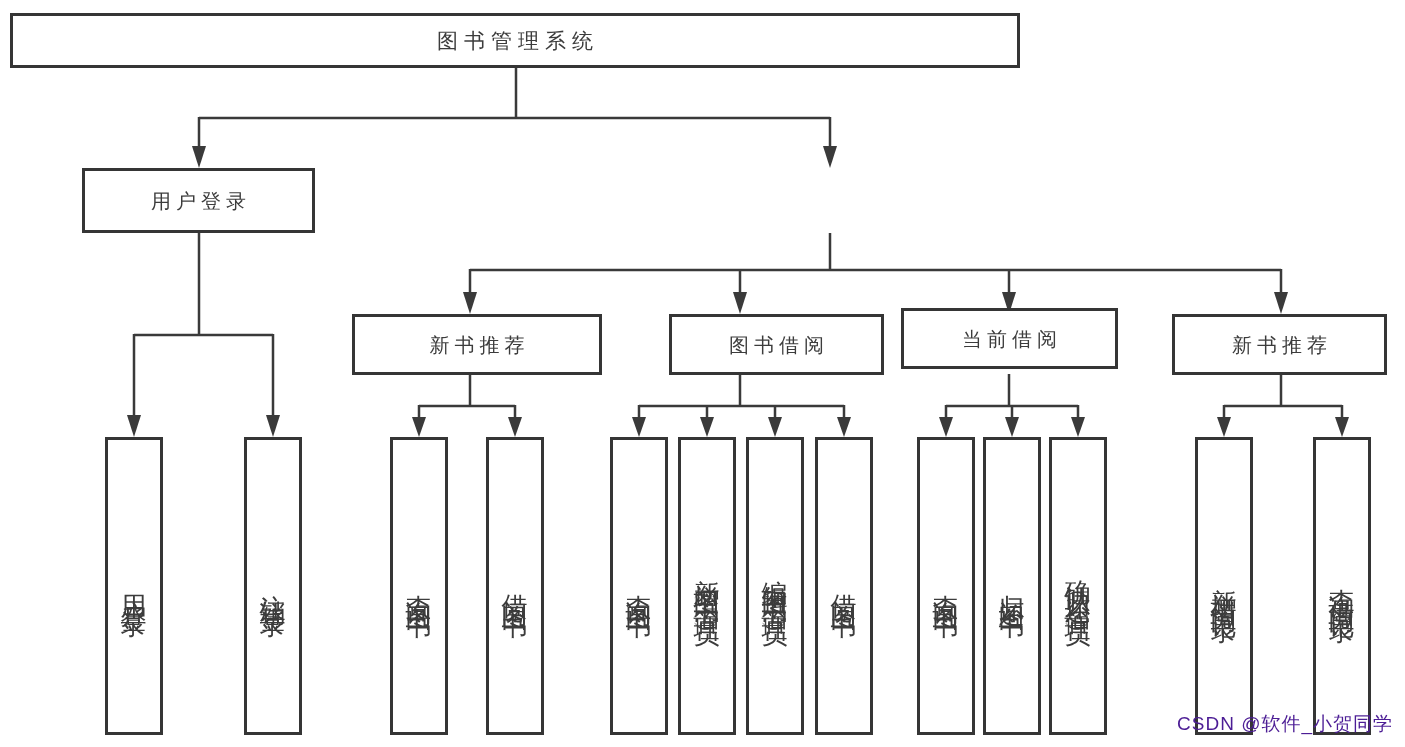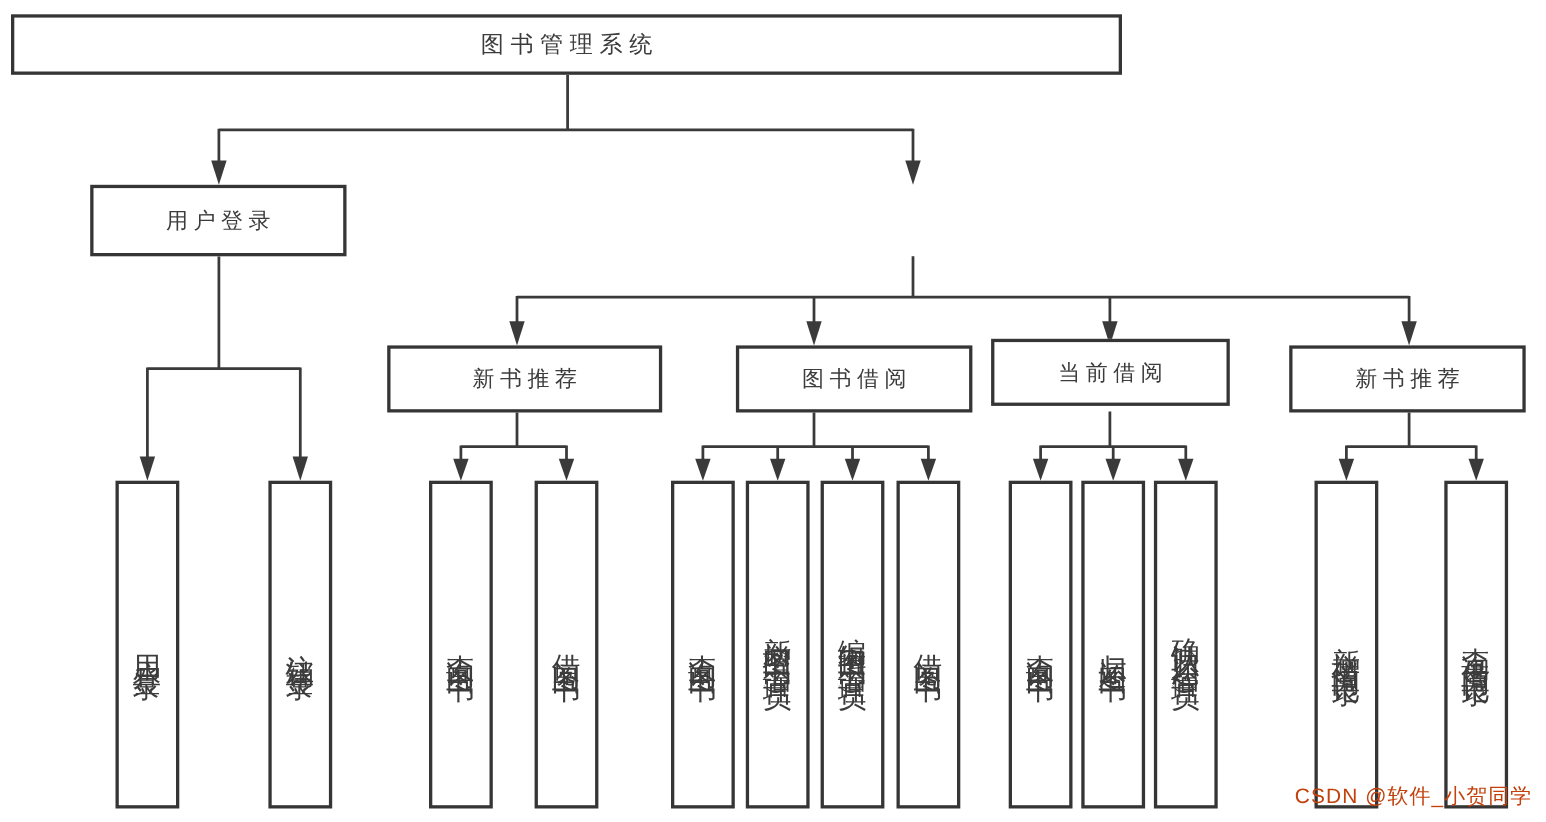--- a/index.html
+++ b/index.html
@@ -45,21 +45,21 @@
     letter-spacing: 6px;
     line-height: 1;
     white-space: nowrap;
   }
   .watermark {
     position: absolute;
     right: 12px;
     top: 711px;
     font-size: 19px;
     letter-spacing: 1px;
-    color: #c2410c;
+    color: #4c1d95;
     white-space: nowrap;
   }
 </style>
 </head>
 <body>
 
 <div class="stage">
 
   <svg class="connectors" viewBox="0 0 1405 747" xmlns="http://www.w3.org/2000/svg">
 

